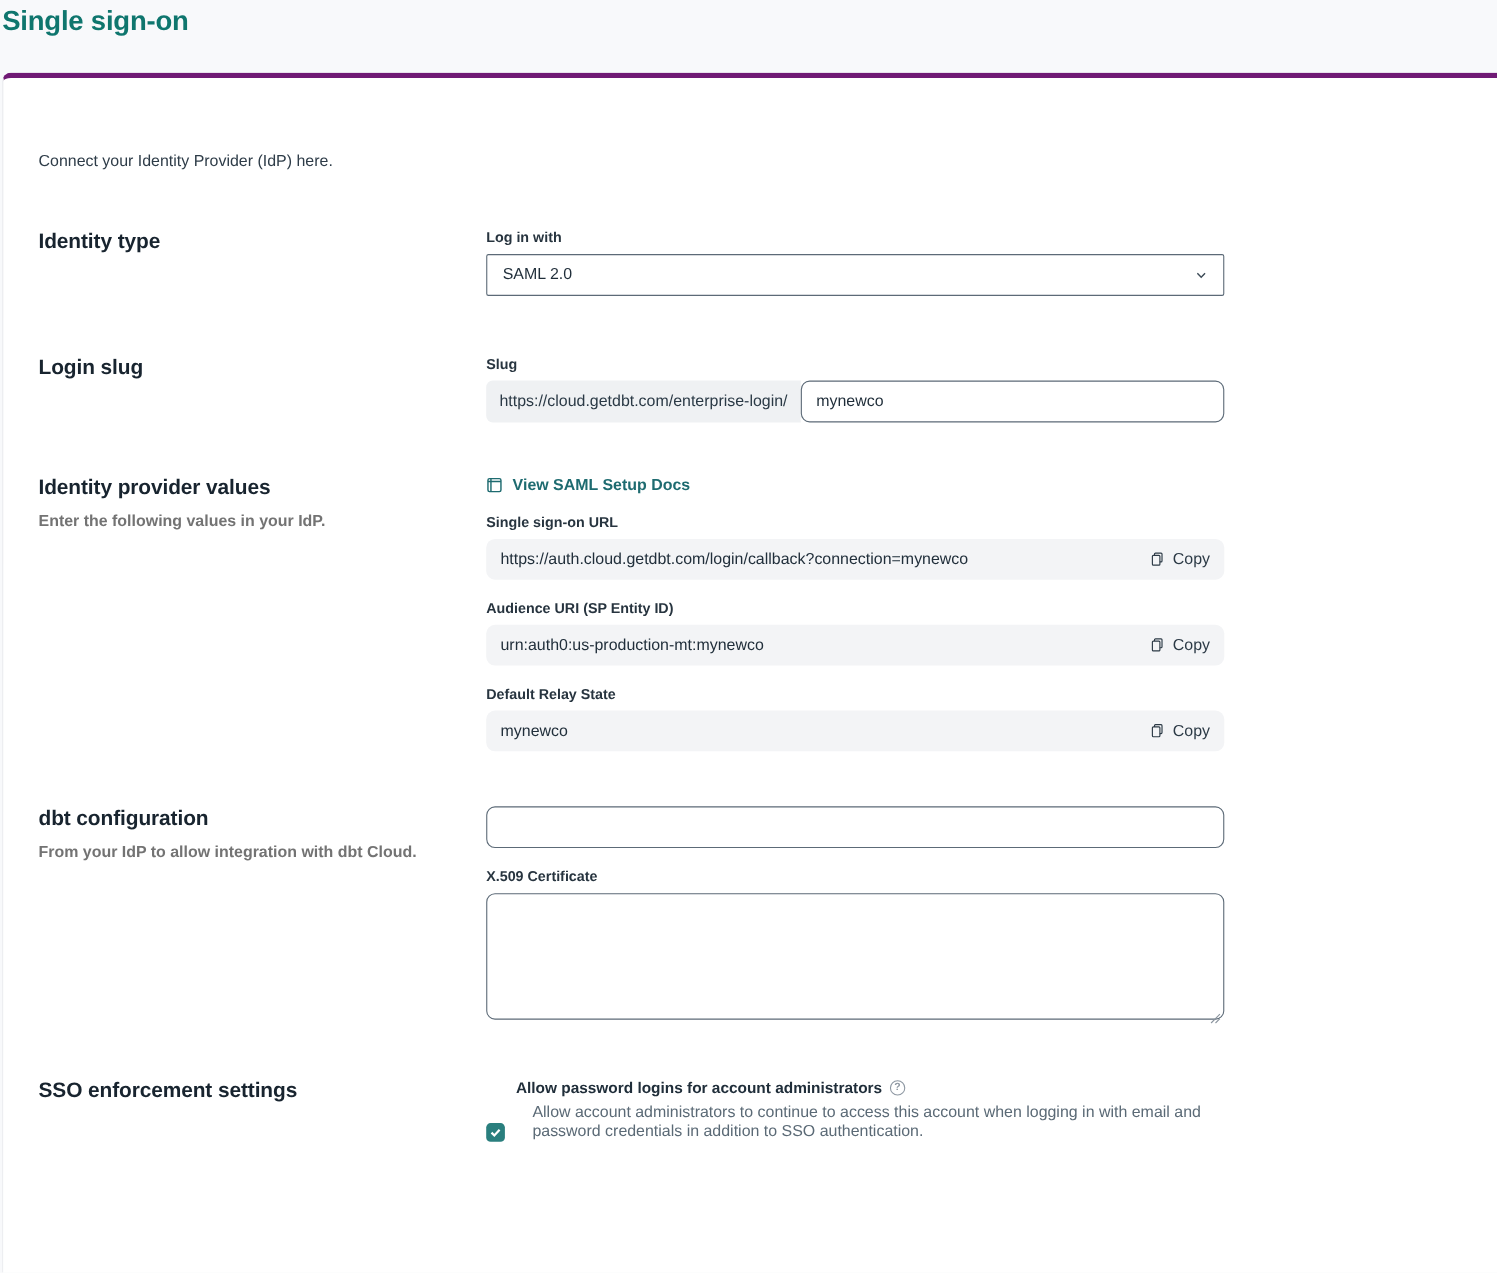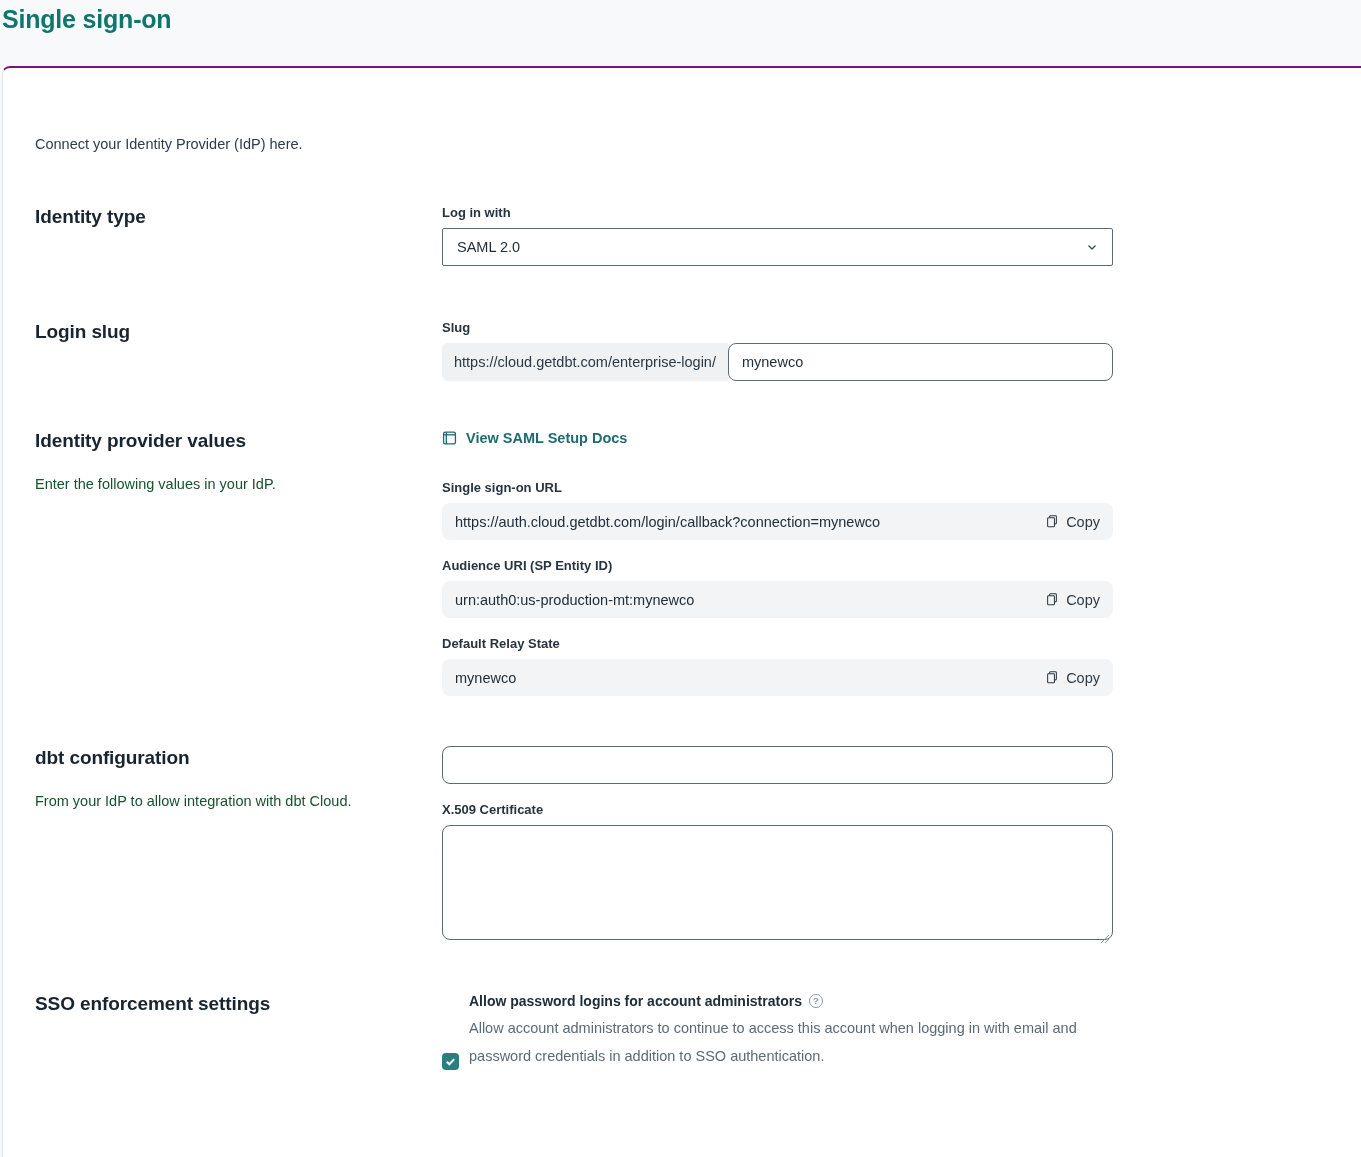--- a/index.html
+++ b/index.html
@@ -22,21 +22,21 @@
     color: #0f766e;
     letter-spacing: -0.2px;
     line-height: 30px;
   }
   
   .card {
     margin-left: 2px;
     width: calc(100% - 2px);
     height: 1091px;
     background: #ffffff;
-    border-top: 2px solid #701a75;
+    border-top: 5px solid #701a75;
     border-left: 1px solid #e0e3e7;
     border-radius: 8px 0 0 0;
     padding: 67px 12px 0 32px;
     overflow: hidden;
   }
   .intro-text {
     font-size: 14.5px;
     color: #2e3c48;
     line-height: 19px;
     margin-bottom: 51px;
@@ -47,23 +47,24 @@
   .sec-right { width: 671px; flex: 0 0 671px; }
   .sec-heading {
     font-size: 19px;
     font-weight: 700;
     color: #18242f;
     line-height: 24px;
     letter-spacing: -0.1px;
   }
   .sec-subheading {
     font-size: 14.5px;
-    color: #14532d;
+    color: #737373;
     line-height: 19px;
-    margin-top: 22px;
+    margin-top: 9px;
+    font-weight: bold;
   }
   .mb-s1 { margin-bottom: 54px; }
   .mb-s2 { margin-bottom: 48px; }
   .mb-s3 { margin-bottom: 50px; }
   .mb-s4 { margin-bottom: 48px; }
   
   .field-label {
     font-size: 13px;
     font-weight: 700;
     color: #27343f;
@@ -116,21 +117,21 @@
     color: #1e6b70;
     font-size: 14.5px;
     font-weight: 700;
     text-decoration: none;
     line-height: 18px;
     margin-bottom: 17px;
     cursor: pointer;
   }
   .docs-icon { width: 15px; height: 16px; stroke: #1e6b70; fill: none; stroke-width: 1.4; }
   
-  .value-field { margin-bottom: 18px; margin-top: 16px; }
+  .value-field { margin-bottom: 18px; }
   .value-field:last-child { margin-bottom: 0; }
   .value-box {
     height: 37px;
     background: #f3f4f6;
     border-radius: 8px;
     display: flex;
     align-items: center;
     justify-content: space-between;
     padding: 0 13px;
     font-size: 14.5px;
@@ -206,22 +207,23 @@
     align-items: center;
     justify-content: center;
     line-height: 1;
     cursor: pointer;
     flex: 0 0 14px;
   }
   .check-desc {
     margin-top: 4px;
     font-size: 14.5px;
     color: #5b6a76;
-    line-height: 28px;
+    line-height: 18px;
     max-width: 632px;
+    margin-left: 15px;
   }
 </style>
 </head>
 <body>
 
 <div class="page-header">
   <h1 class="page-title">Single sign-on</h1>
 </div>
 
 <div class="card">

